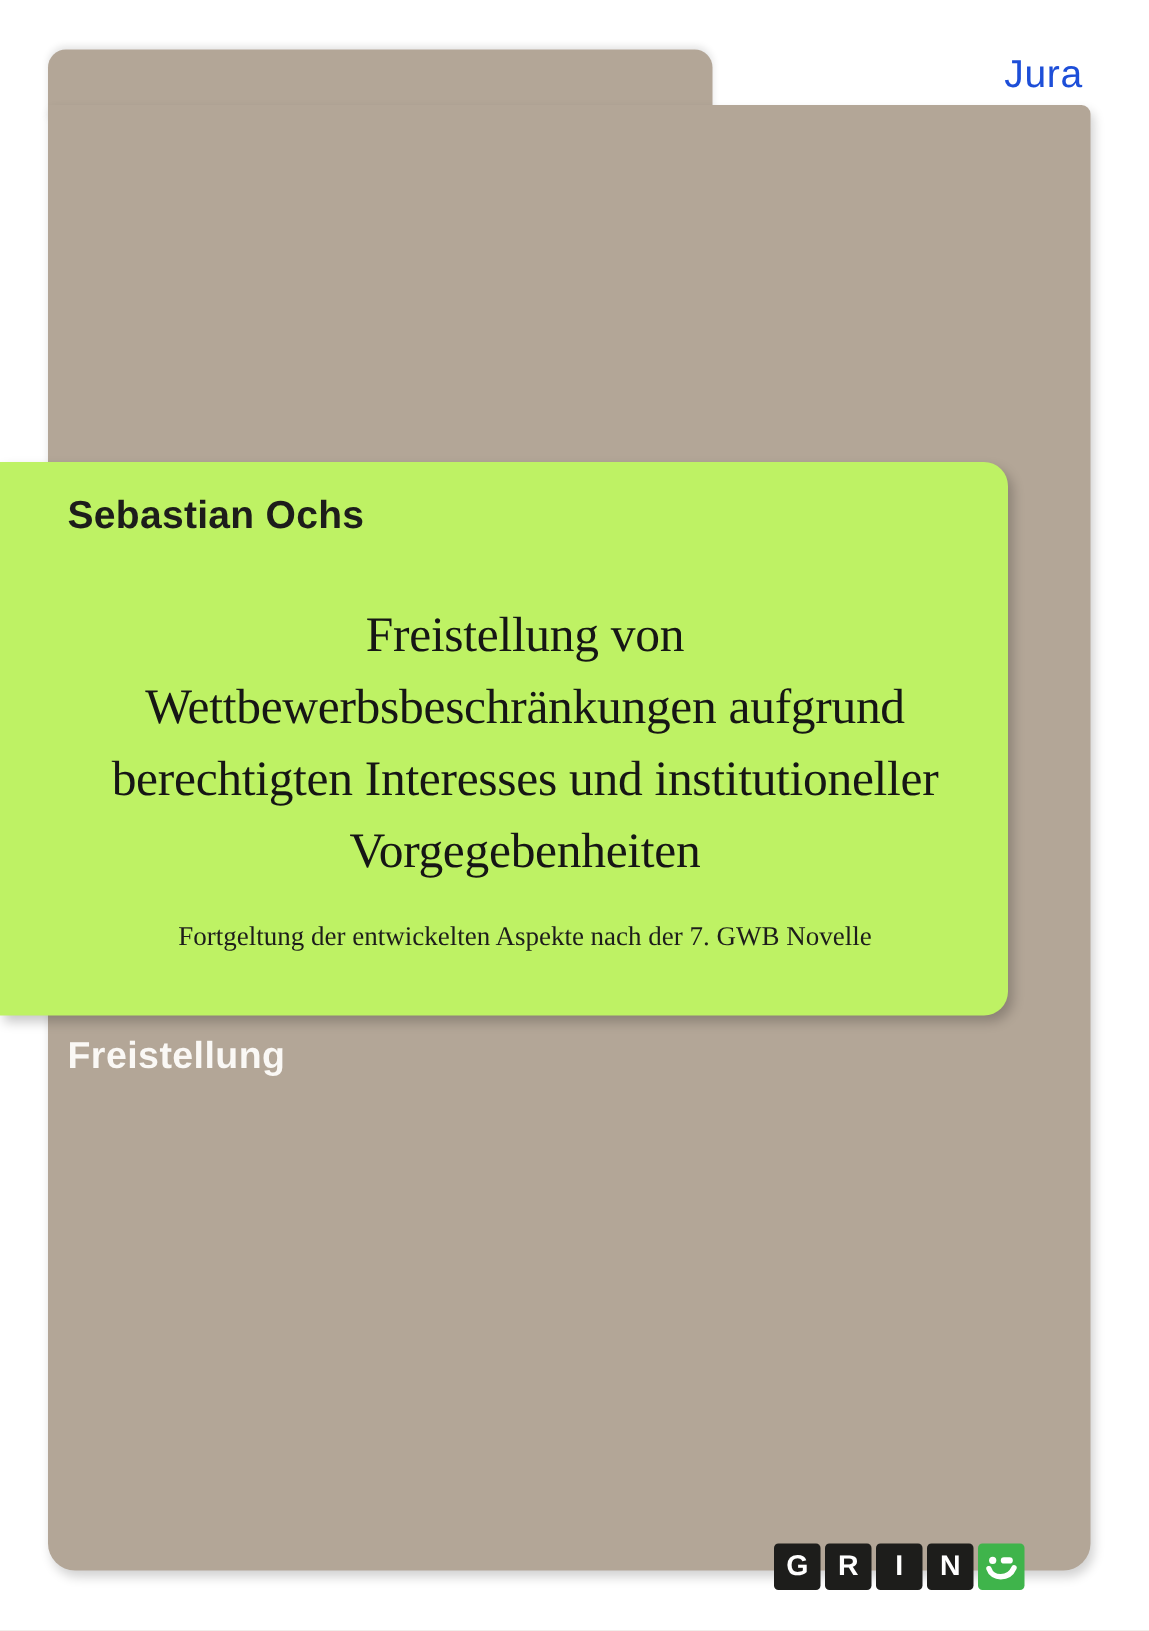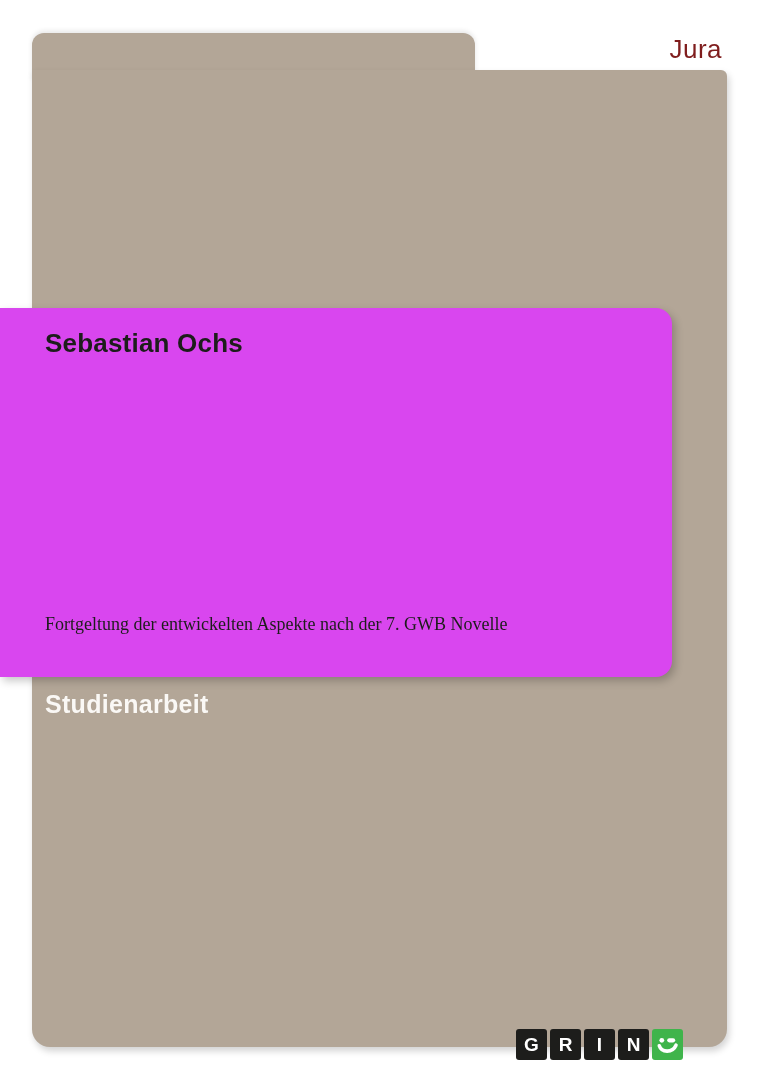--- a/index.html
+++ b/index.html
@@ -15,21 +15,21 @@
     background: #ffffff;
     overflow: hidden;
   }
   
   .category-label {
     position: absolute;
     top: 34px;
     right: 44px;
     font-size: 26px;
     font-weight: 400;
-    color: #7f1d1d;
+    color: #1d4ed8;
     letter-spacing: 0.5px;
   }
   
   .folder-tab {
     position: absolute;
     left: 32px;
     top: 33px;
     width: 443px;
     height: 48px;
     background: #b3a697;
@@ -47,24 +47,25 @@
     border-radius: 0 6px 18px 18px;
     box-shadow: 2px 4px 7px rgba(0,0,0,0.18);
   }
   
   .title-card {
     position: absolute;
     left: 0;
     top: 308px;
     width: 672px;
     height: 369px;
-    background: #d946ef;
+    background: #bef264;
     border-radius: 0 16px 16px 0;
     box-shadow: 3px 4px 8px rgba(0,0,0,0.22);
     z-index: 2;
+    text-align: center;
   }
   .author {
     position: absolute;
     left: 45px;
     top: 20px;
     font-size: 26px;
     font-weight: 700;
     color: #1d1d1b;
     letter-spacing: 0.2px;
   }
@@ -132,24 +133,30 @@
 <div class="page">
 
   <div class="category-label">Jura</div>
 
   <div class="folder-tab"></div>
 
   <div class="folder-body"></div>
 
   <div class="title-card">
     <div class="author">Sebastian Ochs</div>
+    <div class="book-title">
+      <div>Freistellung von</div>
+      <div>Wettbewerbsbeschränkungen aufgrund</div>
+      <div>berechtigten Interesses und institutioneller</div>
+      <div>Vorgegebenheiten</div>
+    </div>
     <div class="book-subtitle">Fortgeltung der entwickelten Aspekte nach der 7. GWB Novelle</div>
   </div>
 
-  <div class="work-type">Studienarbeit</div>
+  <div class="work-type">Freistellung</div>
 
   <div class="grin-logo">
     <div class="grin-tile">G</div>
     <div class="grin-tile">R</div>
     <div class="grin-tile">I</div>
     <div class="grin-tile">N</div>
     <div class="grin-tile smiley">
       <svg width="31" height="31" viewBox="0 0 31 31" aria-hidden="true">
         <circle cx="9.8" cy="11.3" r="2.4" fill="#ffffff"></circle>
         <rect x="15.2" y="9.2" width="8" height="4.2" rx="2.1" fill="#ffffff"></rect>

